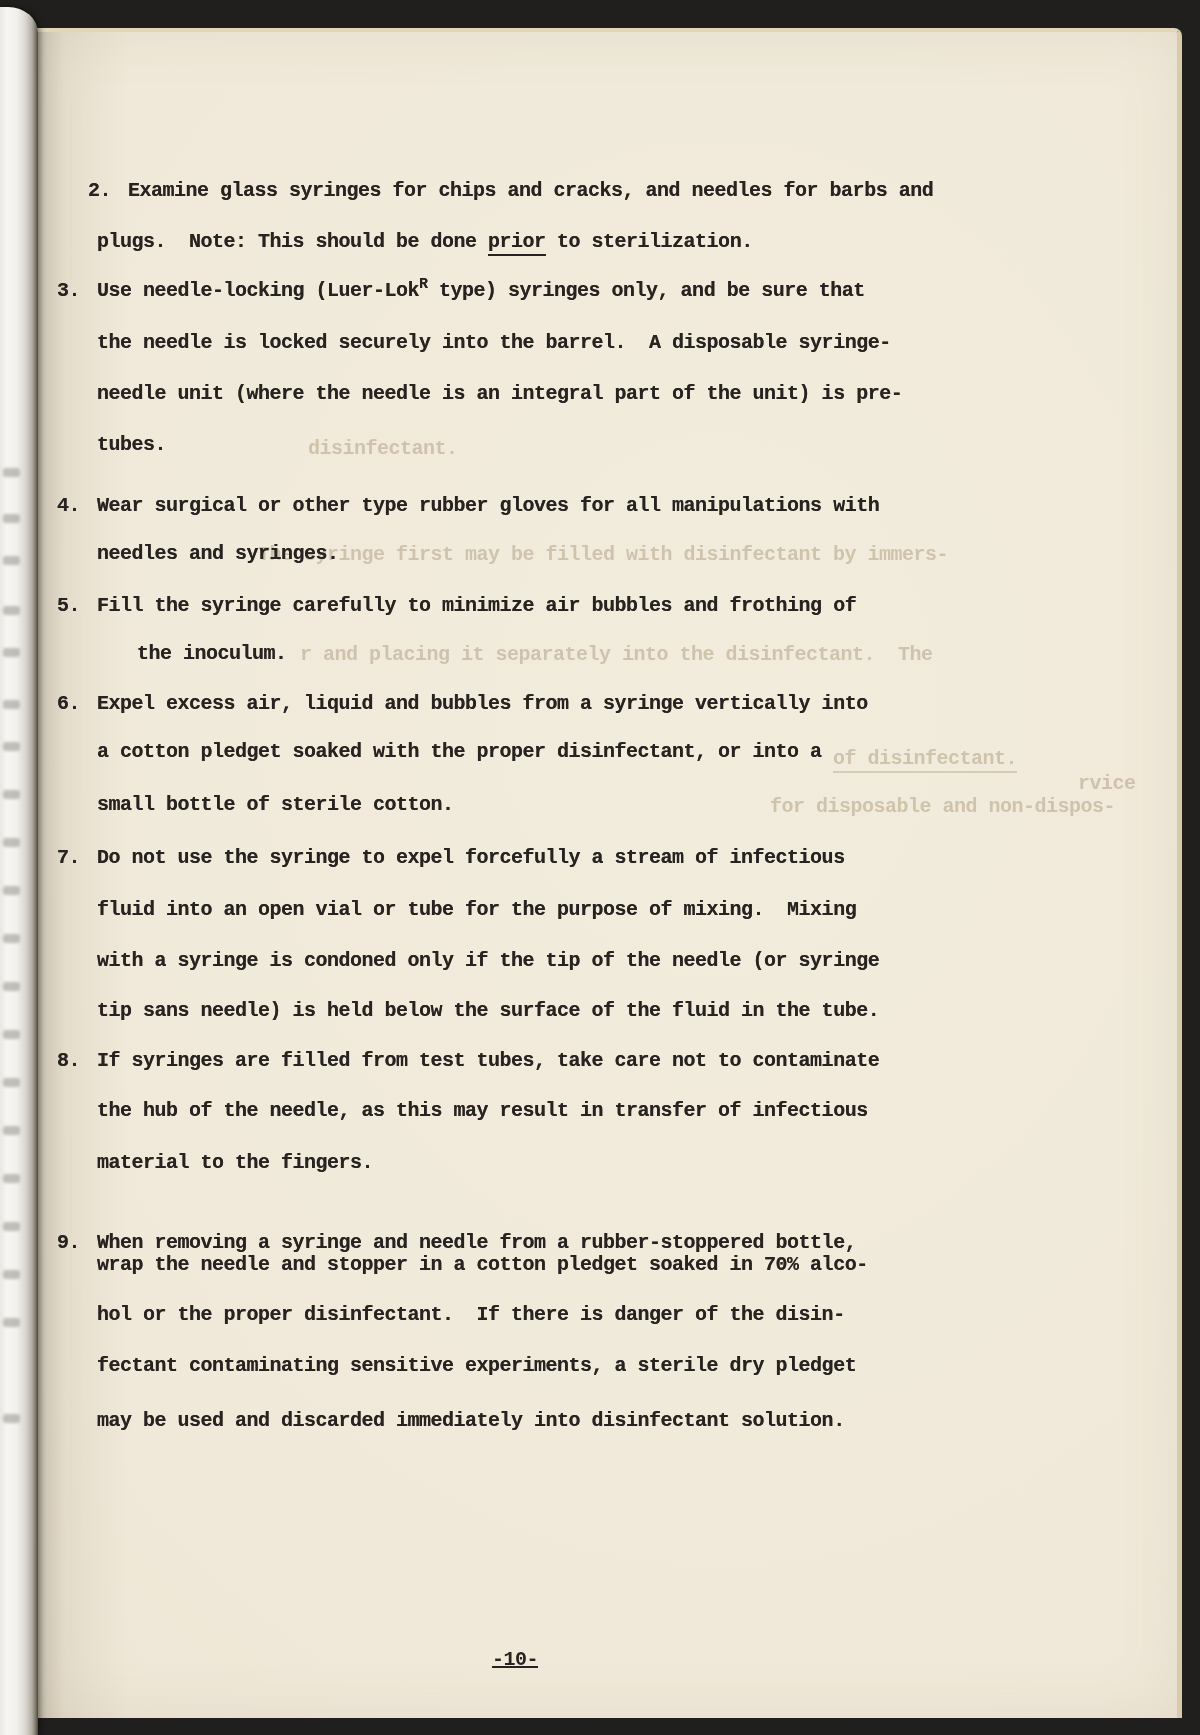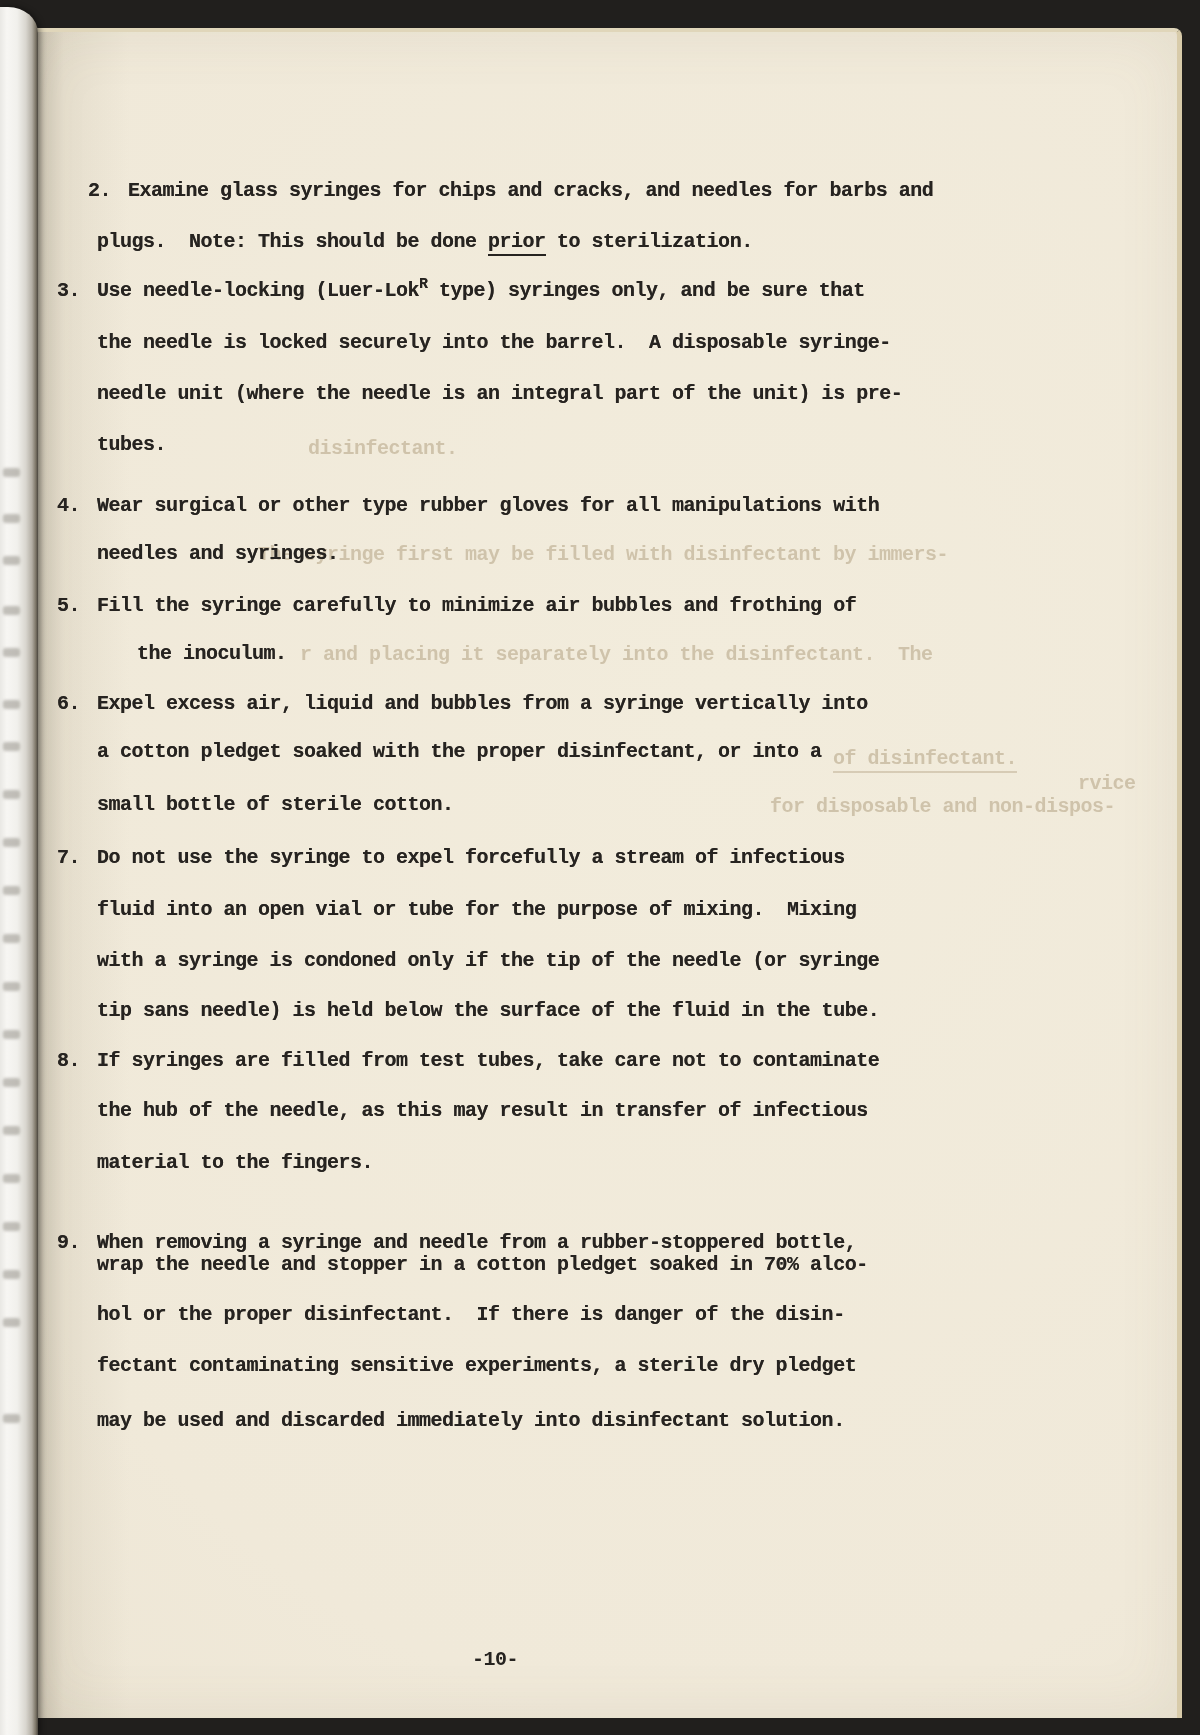--- a/index.html
+++ b/index.html
@@ -108,21 +108,21 @@
       <div class="tline" style="top: 999px; left: 97px;"><span>tip sans needle) is held below the surface of the fluid in the tube.</span></div>
       <div class="tline" style="top: 1049px; left: 57px;"><span class="lnum">8.</span><span>If syringes are filled from test tubes, take care not to contaminate</span></div>
       <div class="tline" style="top: 1099px; left: 97px; text-align: center;"><span>the hub of the needle, as this may result in transfer of infectious</span></div>
       <div class="tline" style="top: 1151px; left: 97px;"><span>material to the fingers.</span></div>
       <div class="tline" style="top: 1203px; left: 57px; margin-top: 28px;"><span class="lnum">9.</span><span>When removing a syringe and needle from a rubber-stoppered bottle,</span></div>
       <div class="tline" style="top: 1253px; left: 97px; text-align: center;"><span>wrap the needle and stopper in a cotton pledget soaked in 70% alco-</span></div>
       <div class="tline" style="top: 1303px; left: 97px;"><span>hol or the proper disinfectant.  If there is danger of the disin-</span></div>
       <div class="tline" style="top: 1354px; left: 97px;"><span>fectant contaminating sensitive experiments, a sterile dry pledget</span></div>
       <div class="tline" style="top: 1409px; left: 97px;"><span>may be used and discarded immediately into disinfectant solution.</span></div>
     </div>
-  <div id="pagenum" style="left: 472px; top: 1648px;">-10-</div>
+  <div id="pagenum" style="left: 492px; top: 1648px; text-decoration: underline;">-10-</div>
   <div id="curl"></div>
   <div id="smudge-layer">
       <div class="smudge" style="top: 468px;"></div>
       <div class="smudge" style="top: 514px;"></div>
       <div class="smudge" style="top: 556px;"></div>
       <div class="smudge" style="top: 606px;"></div>
       <div class="smudge" style="top: 648px;"></div>
       <div class="smudge" style="top: 700px;"></div>
       <div class="smudge" style="top: 742px;"></div>
       <div class="smudge" style="top: 790px;"></div>

